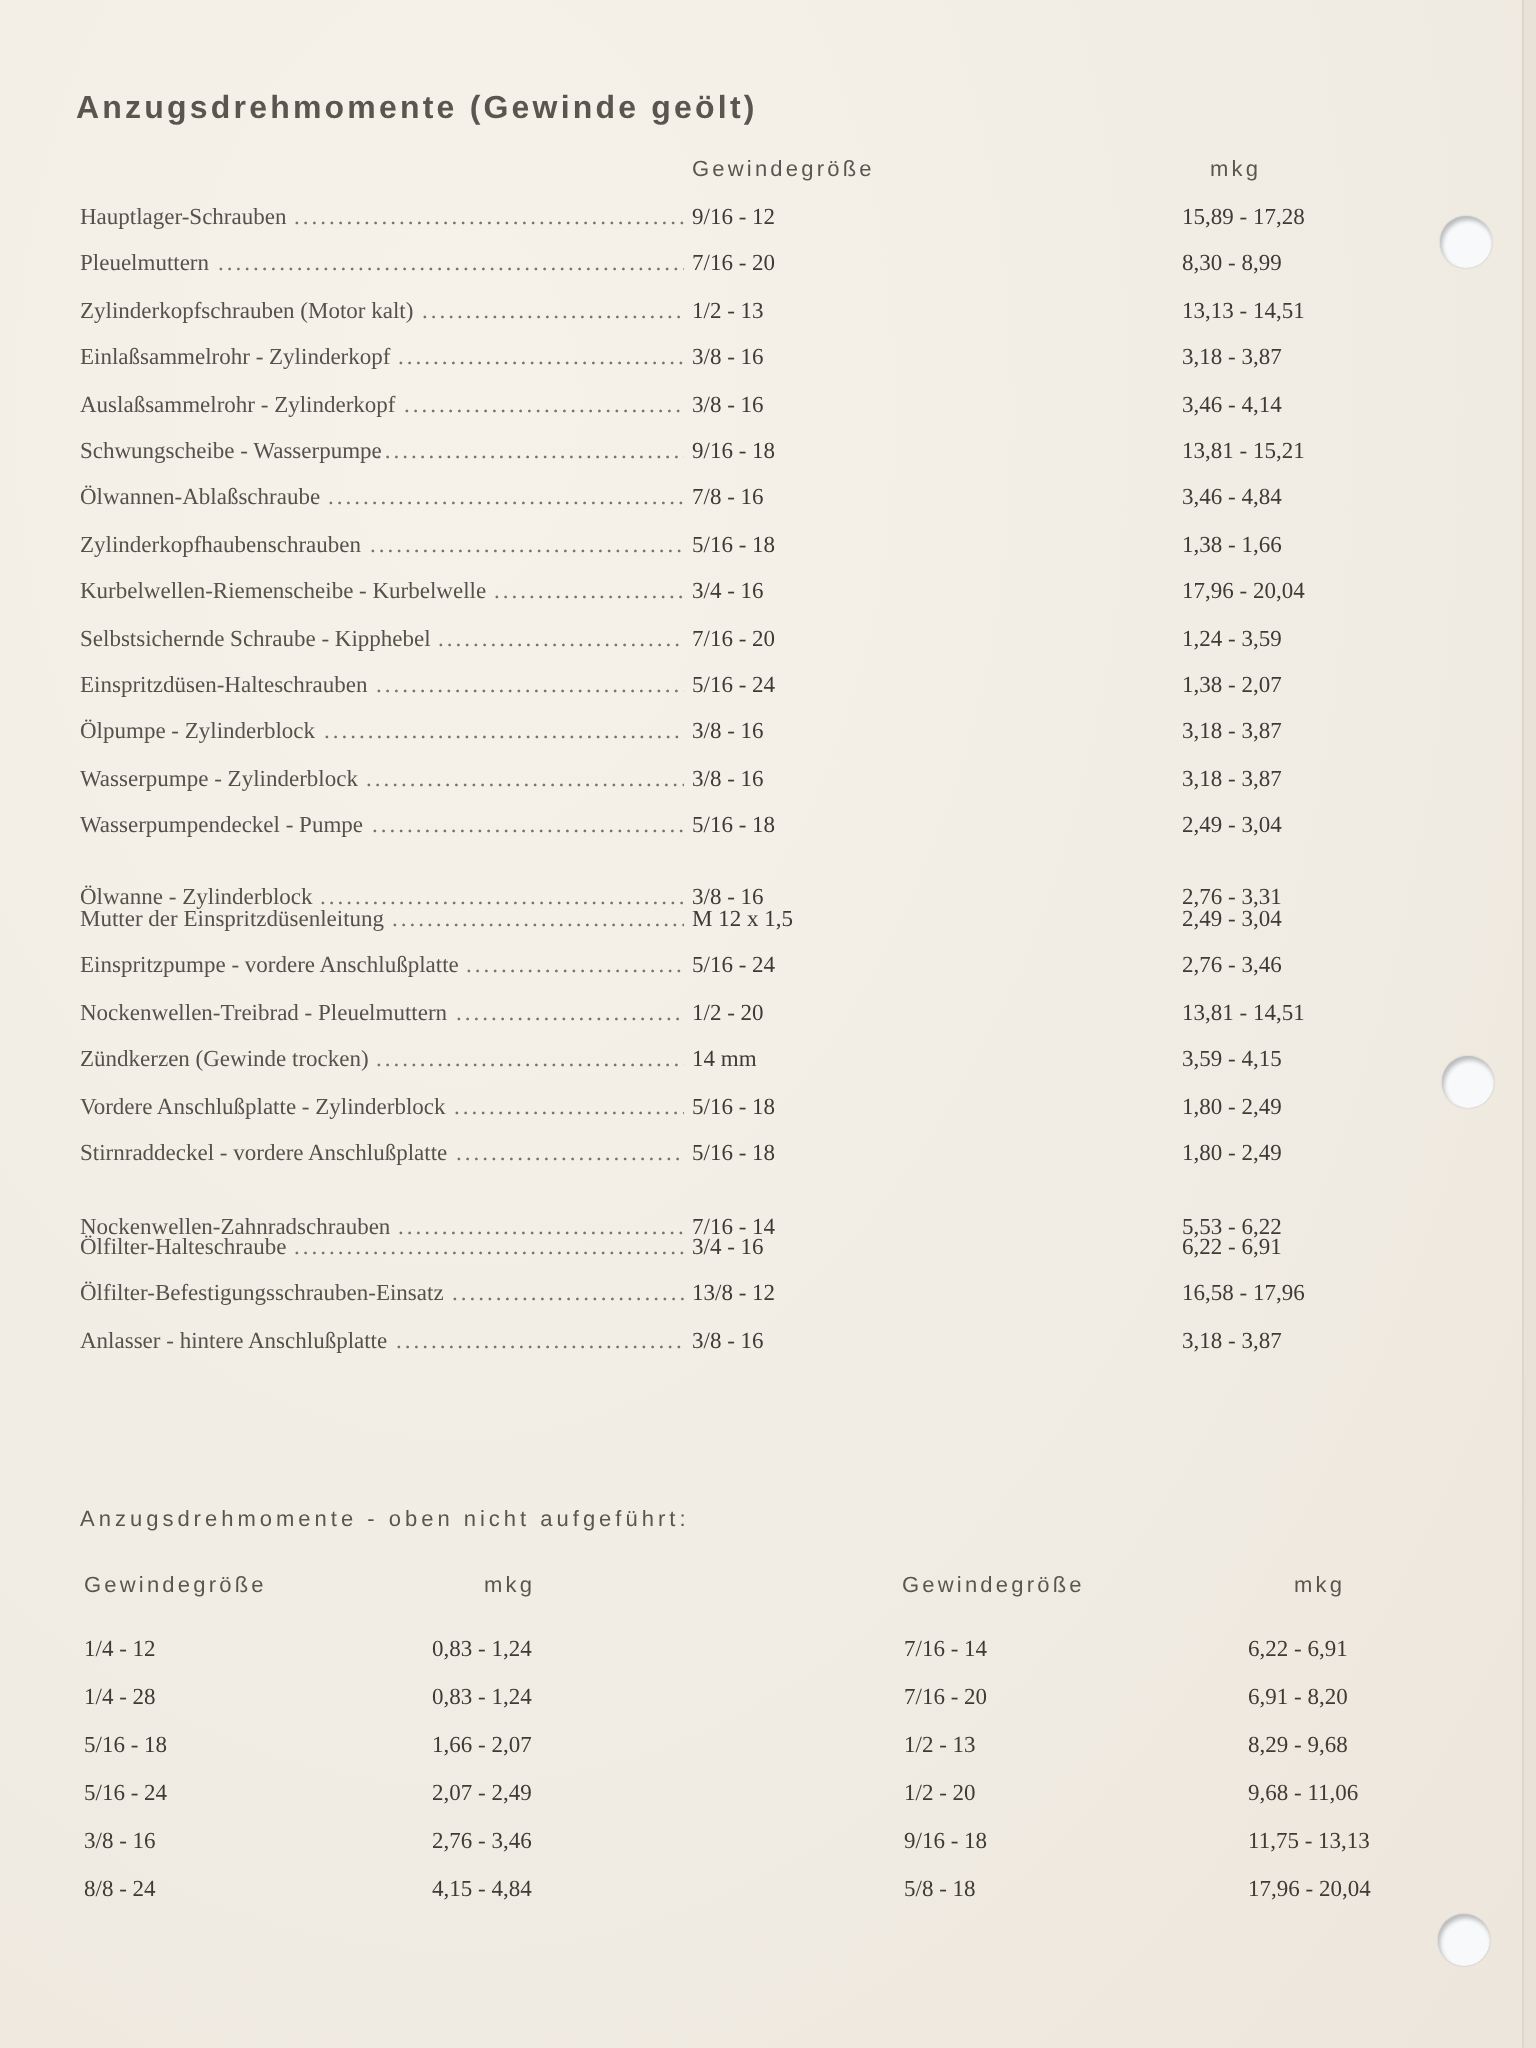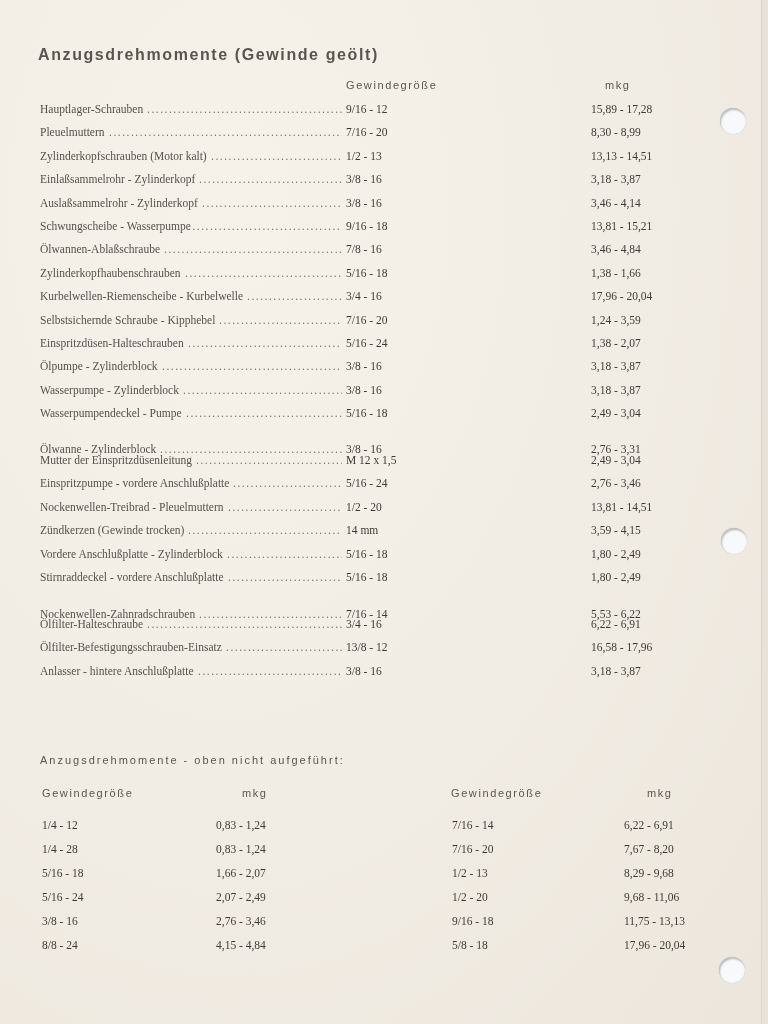--- a/index.html
+++ b/index.html
@@ -232,21 +232,21 @@
     <div class="row2" style="left: 216px; top: 864px;">1,66 - 2,07</div>
     <div class="row2" style="left: 42px; top: 888px;">5/16 - 24</div>
     <div class="row2" style="left: 216px; top: 888px;">2,07 - 2,49</div>
     <div class="row2" style="left: 42px; top: 912px;">3/8 - 16</div>
     <div class="row2" style="left: 216px; top: 912px;">2,76 - 3,46</div>
     <div class="row2" style="left: 42px; top: 936px;">8/8 - 24</div>
     <div class="row2" style="left: 216px; top: 936px;">4,15 - 4,84</div>
     <div class="row2" style="left: 452px; top: 816px;">7/16 - 14</div>
     <div class="row2" style="left: 624px; top: 816px;">6,22 - 6,91</div>
     <div class="row2" style="left: 452px; top: 840px;">7/16 - 20</div>
-    <div class="row2" style="left: 624px; top: 840px;">7,67 - 8,20</div>
+    <div class="row2" style="left: 624px; top: 840px;">6,91 - 8,20</div>
     <div class="row2" style="left: 452px; top: 864px;">1/2 - 13</div>
     <div class="row2" style="left: 624px; top: 864px;">8,29 - 9,68</div>
     <div class="row2" style="left: 452px; top: 888px;">1/2 - 20</div>
     <div class="row2" style="left: 624px; top: 888px;">9,68 - 11,06</div>
     <div class="row2" style="left: 452px; top: 912px;">9/16 - 18</div>
     <div class="row2" style="left: 624px; top: 912px;">11,75 - 13,13</div>
     <div class="row2" style="left: 452px; top: 936px;">5/8 - 18</div>
     <div class="row2" style="left: 624px; top: 936px;">17,96 - 20,04</div>
   </div>
 

